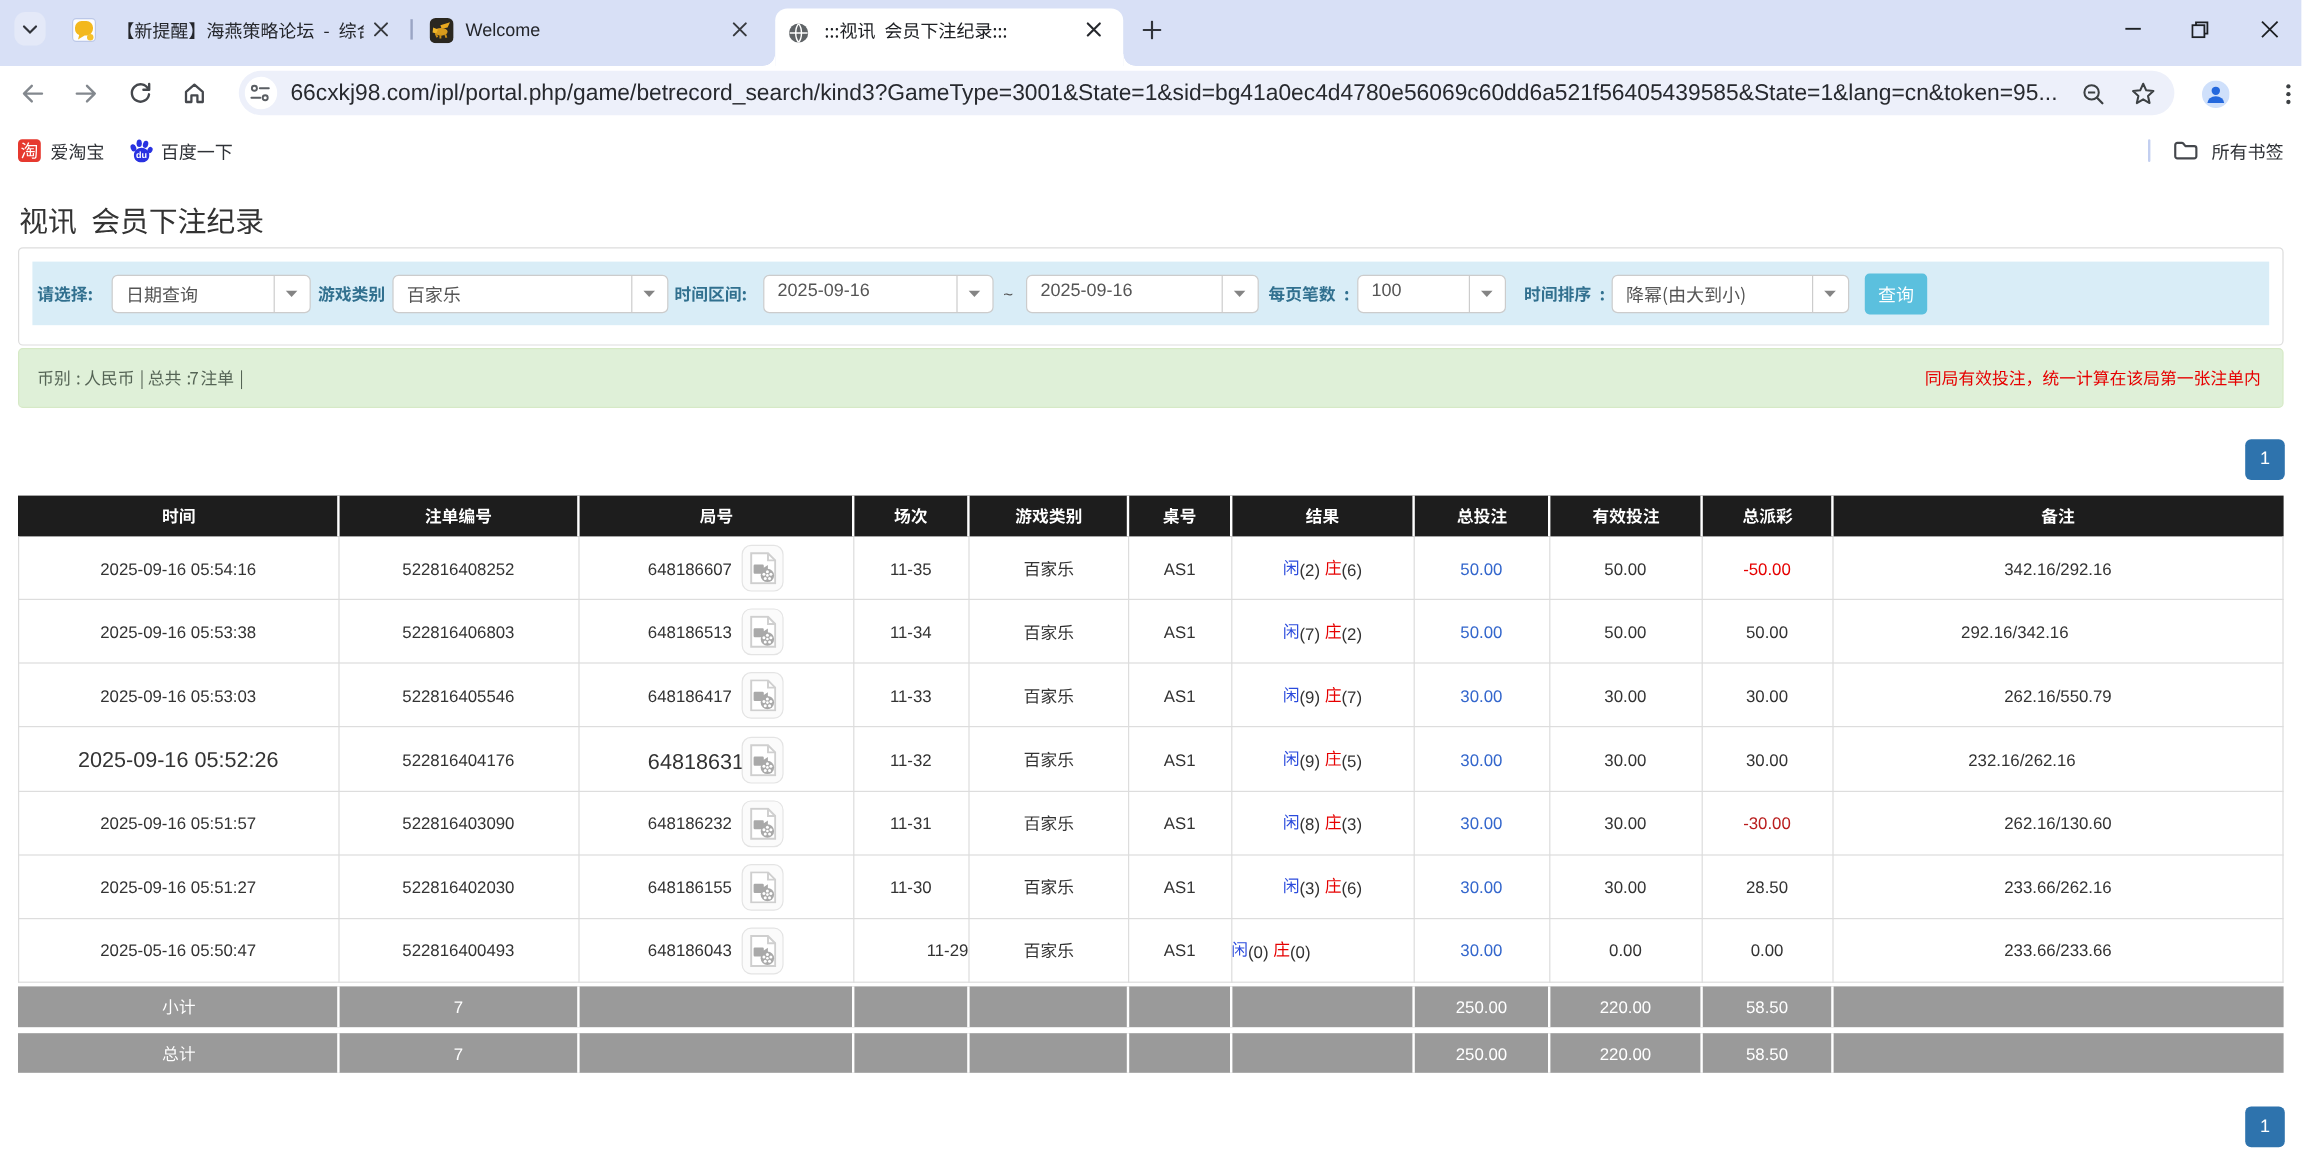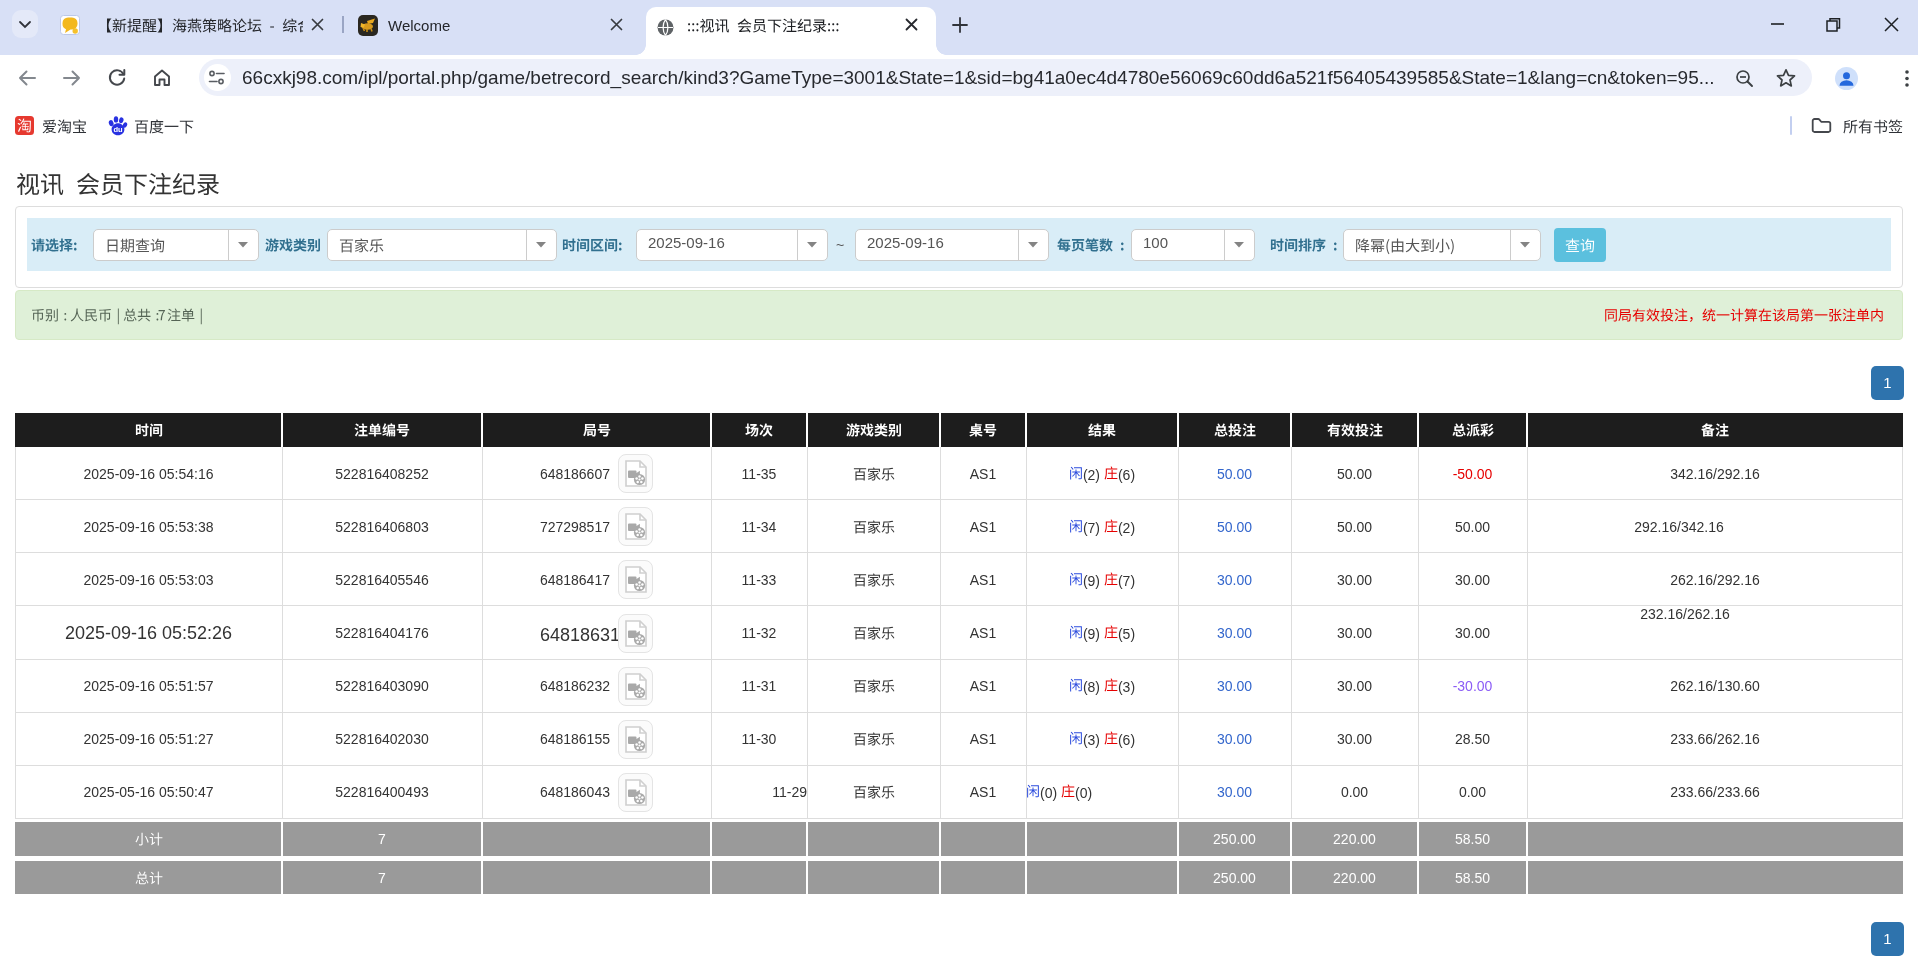--- a/index.html
+++ b/index.html
@@ -465,21 +465,21 @@
       </svg></span><span>(2)</span>&nbsp;<span style="display:inline-block;line-height:0;vertical-align:-3px"><svg width="14" height="17" style="overflow:visible" fill="#e60000">
         <path transform="translate(0.00,12.32) scale(0.01400,-0.01400)" d="M541 602V394H277V322H541V23H210V-49H954V23H617V322H903V394H617V602ZM470 826C492 789 515 739 527 705H129V443C129 298 121 92 39 -54C59 -60 92 -78 107 -89C191 64 203 288 203 443V635H948V705H548L605 723C594 756 566 808 543 847Z"></path>
       </svg></span><span>(6)</span></div>
 <div class="t" style="left:1178px;top:465.6px;width:113px;text-align:center;font-size:14px;color:#36c;line-height:16px">50.00</div>
 <div class="t" style="left:1291px;top:465.6px;width:127px;text-align:center;font-size:14px;color:#333;line-height:16px">50.00</div>
 <div class="t" style="left:1418px;top:465.6px;width:109px;text-align:center;font-size:14px;color:#e60000;line-height:16px">-50.00</div>
 <div class="t" style="left:1527px;top:465.6px;width:376px;text-align:center;font-size:14px;color:#333;line-height:16px">342.16/292.16</div>
 <div style="position:absolute;left:15px;top:552px;width:1888px;height:1px;background:#ddd"></div>
 <div class="t" style="left:15px;top:518.7px;width:267px;text-align:center;font-size:14px;color:#333;line-height:16px">2025-09-16 05:53:38</div>
 <div class="t" style="left:282px;top:518.7px;width:200px;text-align:center;font-size:14px;color:#333;line-height:16px">522816406803</div>
-<div class="t" style="left:539.9px;top:518.7px;font-size:14px;color:#333">727298517</div>
+<div class="t" style="left:539.9px;top:518.7px;font-size:14px;color:#333">648186513</div>
 <div style="position:absolute;left:618.1px;top:507.2px;width:35px;height:39px;border:1px solid #e4e4e4;border-radius:8px;background:#fbfbfb;box-sizing:border-box;display:flex;align-items:center;justify-content:center">
     <svg width="22" height="27" viewBox="0 0 22 27">
 <path d="M1 1 H15 L21 7 V26 H1 Z" fill="#fff" stroke="#cfcfcf" stroke-width="1.6"></path>
 <path d="M15 1 V7 H21" fill="none" stroke="#cfcfcf" stroke-width="1.6"></path>
 <path d="M4 10.5 h6.5 a1 1 0 0 1 1 1 v1.6 l3.4-2.3 v7 l-3.4-2.3 v1.6 a1 1 0 0 1 -1 1 h-6.5 a1 1 0 0 1 -1-1 v-5.6 a1 1 0 0 1 1-1 z" fill="#a9a9a9"></path>
 <g>
         <circle cx="14.5" cy="19.5" r="5.6" fill="#a9a9a9"></circle>
 <circle cx="14.5" cy="19.5" r="1.1" fill="#fff"></circle>
 <circle cx="14.5" cy="16.4" r="1.25" fill="#fff"></circle>
         <circle cx="17.4" cy="18.5" r="1.25" fill="#fff"></circle>
@@ -537,21 +537,21 @@
   </div>
 <div class="t" style="left:940px;top:571.9px;width:86px;text-align:center;font-size:14px;color:#333;line-height:16px">AS1</div>
 <div class="t" style="left:1026px;top:571.9px;width:152px;text-align:center;font-size:14px;color:#333;line-height:16px;white-space:nowrap"><span style="display:inline-block;line-height:0;vertical-align:-3px"><svg width="14" height="17" style="overflow:visible" fill="#2b4bdd">
         <path transform="translate(0.00,12.32) scale(0.01400,-0.01400)" d="M81 611V-79H153V611ZM120 796C174 740 238 661 265 610L326 652C296 702 232 778 176 831ZM357 797V727H846V29C846 11 840 5 821 4C801 4 734 3 665 5C676 -15 688 -49 692 -70C782 -70 841 -69 874 -56C908 -44 919 -20 919 29V797ZM466 622V486H235V422H435C382 316 298 218 211 167C226 154 248 129 259 113C337 166 412 255 466 356V6H534V357C606 282 678 197 718 139L773 184C728 248 642 343 561 422H780V486H534V622Z"></path>
       </svg></span><span>(9)</span>&nbsp;<span style="display:inline-block;line-height:0;vertical-align:-3px"><svg width="14" height="17" style="overflow:visible" fill="#e60000">
         <path transform="translate(0.00,12.32) scale(0.01400,-0.01400)" d="M541 602V394H277V322H541V23H210V-49H954V23H617V322H903V394H617V602ZM470 826C492 789 515 739 527 705H129V443C129 298 121 92 39 -54C59 -60 92 -78 107 -89C191 64 203 288 203 443V635H948V705H548L605 723C594 756 566 808 543 847Z"></path>
       </svg></span><span>(7)</span></div>
 <div class="t" style="left:1178px;top:571.9px;width:113px;text-align:center;font-size:14px;color:#36c;line-height:16px">30.00</div>
 <div class="t" style="left:1291px;top:571.9px;width:127px;text-align:center;font-size:14px;color:#333;line-height:16px">30.00</div>
 <div class="t" style="left:1418px;top:571.9px;width:109px;text-align:center;font-size:14px;color:#333;line-height:16px">30.00</div>
-<div class="t" style="left:1527px;top:571.9px;width:376px;text-align:center;font-size:14px;color:#333;line-height:16px">262.16/292.16</div>
+<div class="t" style="left:1527px;top:571.9px;width:376px;text-align:center;font-size:14px;color:#333;line-height:16px">262.16/550.79</div>
 <div style="position:absolute;left:15px;top:659px;width:1888px;height:1px;background:#ddd"></div>
 <div class="t" style="left:15px;top:625.0px;width:267px;text-align:center;font-size:18px;color:#333;line-height:16px">2025-09-16 05:52:26</div>
 <div class="t" style="left:282px;top:625.0px;width:200px;text-align:center;font-size:14px;color:#333;line-height:16px">522816404176</div>
 <div class="t" style="left:539.9px;top:625.0px;font-size:18px;color:#333">648186319</div>
 <div style="position:absolute;left:618.1px;top:613.5px;width:35px;height:39px;border:1px solid #e4e4e4;border-radius:8px;background:#fbfbfb;box-sizing:border-box;display:flex;align-items:center;justify-content:center">
     <svg width="22" height="27" viewBox="0 0 22 27">
 <path d="M1 1 H15 L21 7 V26 H1 Z" fill="#fff" stroke="#cfcfcf" stroke-width="1.6"></path>
 <path d="M15 1 V7 H21" fill="none" stroke="#cfcfcf" stroke-width="1.6"></path>
 <path d="M4 10.5 h6.5 a1 1 0 0 1 1 1 v1.6 l3.4-2.3 v7 l-3.4-2.3 v1.6 a1 1 0 0 1 -1 1 h-6.5 a1 1 0 0 1 -1-1 v-5.6 a1 1 0 0 1 1-1 z" fill="#a9a9a9"></path>
 <g>
@@ -575,21 +575,21 @@
   </div>
 <div class="t" style="left:940px;top:625.0px;width:86px;text-align:center;font-size:14px;color:#333;line-height:16px">AS1</div>
 <div class="t" style="left:1026px;top:625.0px;width:152px;text-align:center;font-size:14px;color:#333;line-height:16px;white-space:nowrap"><span style="display:inline-block;line-height:0;vertical-align:-3px"><svg width="14" height="17" style="overflow:visible" fill="#2b4bdd">
         <path transform="translate(0.00,12.32) scale(0.01400,-0.01400)" d="M81 611V-79H153V611ZM120 796C174 740 238 661 265 610L326 652C296 702 232 778 176 831ZM357 797V727H846V29C846 11 840 5 821 4C801 4 734 3 665 5C676 -15 688 -49 692 -70C782 -70 841 -69 874 -56C908 -44 919 -20 919 29V797ZM466 622V486H235V422H435C382 316 298 218 211 167C226 154 248 129 259 113C337 166 412 255 466 356V6H534V357C606 282 678 197 718 139L773 184C728 248 642 343 561 422H780V486H534V622Z"></path>
       </svg></span><span>(9)</span>&nbsp;<span style="display:inline-block;line-height:0;vertical-align:-3px"><svg width="14" height="17" style="overflow:visible" fill="#e60000">
         <path transform="translate(0.00,12.32) scale(0.01400,-0.01400)" d="M541 602V394H277V322H541V23H210V-49H954V23H617V322H903V394H617V602ZM470 826C492 789 515 739 527 705H129V443C129 298 121 92 39 -54C59 -60 92 -78 107 -89C191 64 203 288 203 443V635H948V705H548L605 723C594 756 566 808 543 847Z"></path>
       </svg></span><span>(5)</span></div>
 <div class="t" style="left:1178px;top:625.0px;width:113px;text-align:center;font-size:14px;color:#36c;line-height:16px">30.00</div>
 <div class="t" style="left:1291px;top:625.0px;width:127px;text-align:center;font-size:14px;color:#333;line-height:16px">30.00</div>
 <div class="t" style="left:1418px;top:625.0px;width:109px;text-align:center;font-size:14px;color:#333;line-height:16px">30.00</div>
-<div class="t" style="left:1527px;top:606px;width:316px;text-align:center;font-size:14px;color:#333;line-height:16px">232.16/262.16</div>
+<div class="t" style="left:1527px;top:625.0px;width:316px;text-align:center;font-size:14px;color:#333;line-height:16px">232.16/262.16</div>
 <div style="position:absolute;left:15px;top:712px;width:1888px;height:1px;background:#ddd"></div>
 <div class="t" style="left:15px;top:678.1px;width:267px;text-align:center;font-size:14px;color:#333;line-height:16px">2025-09-16 05:51:57</div>
 <div class="t" style="left:282px;top:678.1px;width:200px;text-align:center;font-size:14px;color:#333;line-height:16px">522816403090</div>
 <div class="t" style="left:539.9px;top:678.1px;font-size:14px;color:#333">648186232</div>
 <div style="position:absolute;left:618.1px;top:666.6px;width:35px;height:39px;border:1px solid #e4e4e4;border-radius:8px;background:#fbfbfb;box-sizing:border-box;display:flex;align-items:center;justify-content:center">
     <svg width="22" height="27" viewBox="0 0 22 27">
 <path d="M1 1 H15 L21 7 V26 H1 Z" fill="#fff" stroke="#cfcfcf" stroke-width="1.6"></path>
 <path d="M15 1 V7 H21" fill="none" stroke="#cfcfcf" stroke-width="1.6"></path>
 <path d="M4 10.5 h6.5 a1 1 0 0 1 1 1 v1.6 l3.4-2.3 v7 l-3.4-2.3 v1.6 a1 1 0 0 1 -1 1 h-6.5 a1 1 0 0 1 -1-1 v-5.6 a1 1 0 0 1 1-1 z" fill="#a9a9a9"></path>
 <g>
@@ -612,21 +612,21 @@
     </svg>
   </div>
 <div class="t" style="left:940px;top:678.1px;width:86px;text-align:center;font-size:14px;color:#333;line-height:16px">AS1</div>
 <div class="t" style="left:1026px;top:678.1px;width:152px;text-align:center;font-size:14px;color:#333;line-height:16px;white-space:nowrap"><span style="display:inline-block;line-height:0;vertical-align:-3px"><svg width="14" height="17" style="overflow:visible" fill="#2b4bdd">
         <path transform="translate(0.00,12.32) scale(0.01400,-0.01400)" d="M81 611V-79H153V611ZM120 796C174 740 238 661 265 610L326 652C296 702 232 778 176 831ZM357 797V727H846V29C846 11 840 5 821 4C801 4 734 3 665 5C676 -15 688 -49 692 -70C782 -70 841 -69 874 -56C908 -44 919 -20 919 29V797ZM466 622V486H235V422H435C382 316 298 218 211 167C226 154 248 129 259 113C337 166 412 255 466 356V6H534V357C606 282 678 197 718 139L773 184C728 248 642 343 561 422H780V486H534V622Z"></path>
       </svg></span><span>(8)</span>&nbsp;<span style="display:inline-block;line-height:0;vertical-align:-3px"><svg width="14" height="17" style="overflow:visible" fill="#e60000">
         <path transform="translate(0.00,12.32) scale(0.01400,-0.01400)" d="M541 602V394H277V322H541V23H210V-49H954V23H617V322H903V394H617V602ZM470 826C492 789 515 739 527 705H129V443C129 298 121 92 39 -54C59 -60 92 -78 107 -89C191 64 203 288 203 443V635H948V705H548L605 723C594 756 566 808 543 847Z"></path>
       </svg></span><span>(3)</span></div>
 <div class="t" style="left:1178px;top:678.1px;width:113px;text-align:center;font-size:14px;color:#36c;line-height:16px">30.00</div>
 <div class="t" style="left:1291px;top:678.1px;width:127px;text-align:center;font-size:14px;color:#333;line-height:16px">30.00</div>
-<div class="t" style="left:1418px;top:678.1px;width:109px;text-align:center;font-size:14px;color:#8b5cf6;line-height:16px">-30.00</div>
+<div class="t" style="left:1418px;top:678.1px;width:109px;text-align:center;font-size:14px;color:#b91c1c;line-height:16px">-30.00</div>
 <div class="t" style="left:1527px;top:678.1px;width:376px;text-align:center;font-size:14px;color:#333;line-height:16px">262.16/130.60</div>
 <div style="position:absolute;left:15px;top:765px;width:1888px;height:1px;background:#ddd"></div>
 <div class="t" style="left:15px;top:731.3px;width:267px;text-align:center;font-size:14px;color:#333;line-height:16px">2025-09-16 05:51:27</div>
 <div class="t" style="left:282px;top:731.3px;width:200px;text-align:center;font-size:14px;color:#333;line-height:16px">522816402030</div>
 <div class="t" style="left:539.9px;top:731.3px;font-size:14px;color:#333">648186155</div>
 <div style="position:absolute;left:618.1px;top:719.8px;width:35px;height:39px;border:1px solid #e4e4e4;border-radius:8px;background:#fbfbfb;box-sizing:border-box;display:flex;align-items:center;justify-content:center">
     <svg width="22" height="27" viewBox="0 0 22 27">
 <path d="M1 1 H15 L21 7 V26 H1 Z" fill="#fff" stroke="#cfcfcf" stroke-width="1.6"></path>
 <path d="M15 1 V7 H21" fill="none" stroke="#cfcfcf" stroke-width="1.6"></path>
 <path d="M4 10.5 h6.5 a1 1 0 0 1 1 1 v1.6 l3.4-2.3 v7 l-3.4-2.3 v1.6 a1 1 0 0 1 -1 1 h-6.5 a1 1 0 0 1 -1-1 v-5.6 a1 1 0 0 1 1-1 z" fill="#a9a9a9"></path>

